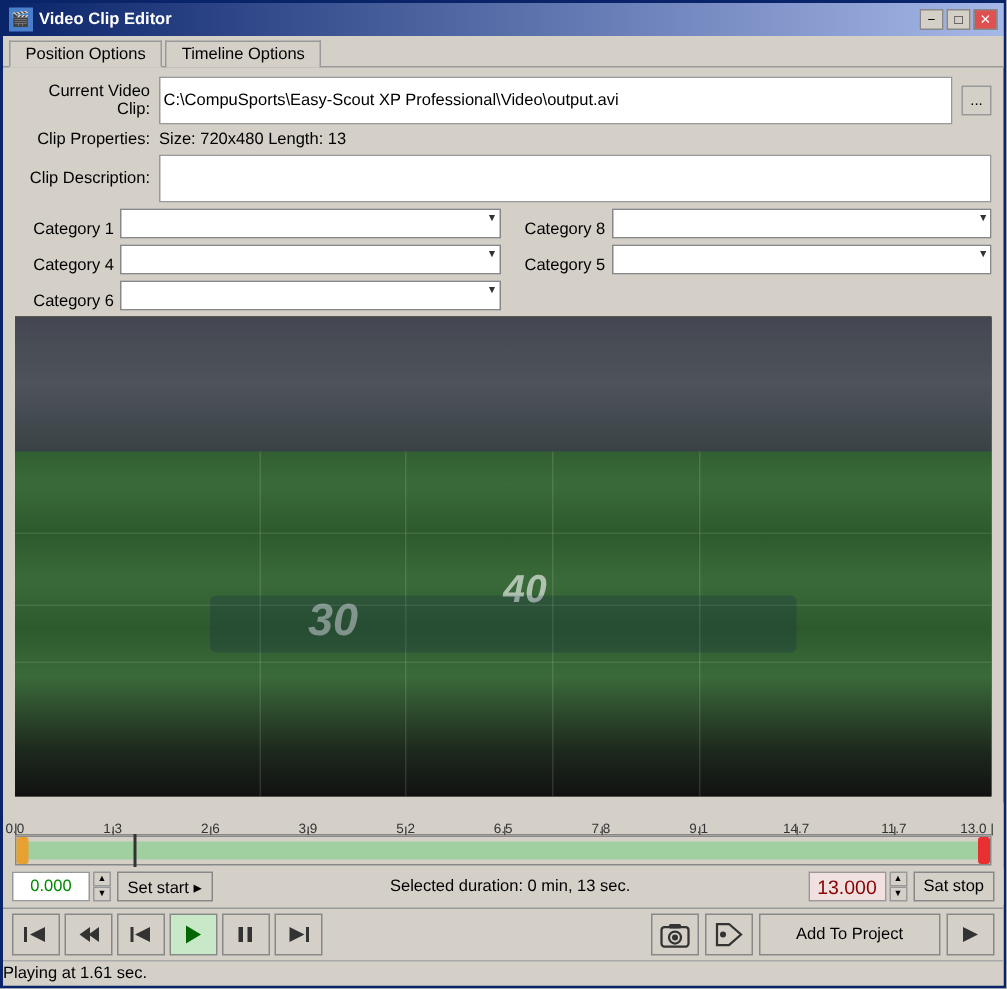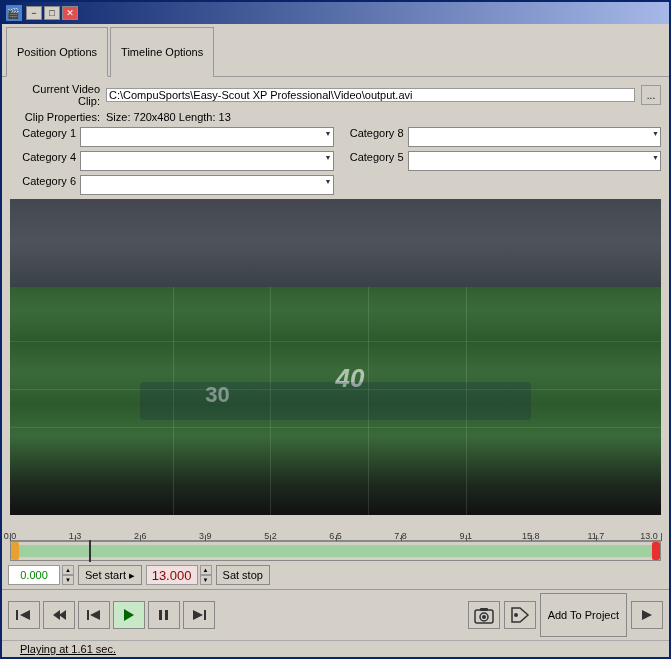--- a/index.html
+++ b/index.html
@@ -69,21 +69,21 @@
 
     
     .tab-bar {
       background: #d4d0c8;
       display: flex;
       padding: 2px 4px 0 4px;
       border-bottom: 1px solid #999;
       flex-shrink: 0;
     }
     .tab {
-      padding: 18px 10px;
+      padding: 2px 10px;
       border: 1px solid #999;
       border-bottom: none;
       background: #d4d0c8;
       cursor: pointer;
       margin-right: 2px;
       font-size: 11px;
       position: relative;
       top: 1px;
     }
     .tab.active {
@@ -110,21 +110,21 @@
       gap: 6px;
     }
     .form-label {
       width: 90px;
       text-align: right;
       flex-shrink: 0;
       font-size: 11px;
     }
     .form-input {
       flex: 1;
-      height: 14px;
+      height: 32px;
       border: 1px solid #999;
       background: white;
       padding: 0 2px;
       font-size: 11px;
     }
     .browse-btn {
       width: 20px;
       height: 20px;
       border: 1px solid #999;
       background: #d4d0c8;
@@ -140,21 +140,21 @@
     }
 
     
     .category-grid {
       display: grid;
       grid-template-columns: 1fr 1fr;
       gap: 4px;
     }
     .cat-row {
       display: flex;
-      align-items: flex-start;
+      align-items: flex-end;
       gap: 4px;
     }
     .cat-label {
       width: 66px;
       text-align: right;
       flex-shrink: 0;
       font-size: 11px;
     }
 
     
@@ -363,34 +363,33 @@
       height: 28px;
       border: 1px solid #888;
       background: #d4d0c8;
       cursor: pointer;
       display: flex;
       align-items: center;
       justify-content: center;
       font-size: 12px;
     }
     .add-btn {
-      height: 44px;
-      padding: 0 7px;
+      height: 28px;
+      padding: 0 24px;
       border: 1px solid #888;
       background: #d4d0c8;
       font-size: 11px;
       cursor: pointer;
     }
     .status-bar {
-      padding: 2px 18px;
+      padding: 2px 0;
       font-size: 11px;
       background: #d4d0c8;
       border-top: 1px solid #aaa;
       flex-shrink: 0;
-      text-decoration: underline;
     }
 
     .custom-select-wrapper {
       position: relative;
       flex: 1;
       height: 20px;
     }
     .custom-select-wrapper select {
       width: 100%;
       height: 20px;
@@ -410,20 +409,21 @@
       color: #333;
     }
   </style>
 </head>
 <body>
 
 <div class="window">
 
   <div class="title-bar">
     <span class="title-bar-icon">🎬</span>
+    <span class="title-bar-text">Video Clip Editor</span>
     <div class="title-bar-buttons">
       <div class="tb-btn">−</div>
       <div class="tb-btn">□</div>
       <div class="tb-btn close-btn">✕</div>
     </div>
   </div>
 
   <div class="tab-bar">
     <div class="tab active">
       <span>Position Options</span>
@@ -439,20 +439,24 @@
       <span class="form-label">Current Video Clip:</span>
       <input class="form-input" type="text" value="C:\CompuSports\Easy-Scout XP Professional\Video\output.avi" style="">
       <div class="browse-btn">...</div>
     </div>
 
     <div class="form-row">
       <span class="form-label">Clip Properties:</span>
       <span class="clip-props-text">Size: 720x480    Length: 13</span>
     </div>
 
+    <div class="form-row">
+      <span class="form-label">Clip Description:</span>
+      <input class="form-input" type="text" style="">
+    </div>
 
     <div class="category-grid">
 
       <div class="cat-row">
         <span class="cat-label">Category 1</span>
         <div class="custom-select-wrapper">
           <select></select>
         </div>
       </div>
 
@@ -493,21 +497,21 @@
 
         <div class="field-line" style="left:25%;top:28%;bottom:0;width:1px;opacity:0.3;"></div>
         <div class="field-line" style="left:40%;top:28%;bottom:0;width:1px;opacity:0.3;"></div>
         <div class="field-line" style="left:55%;top:28%;bottom:0;width:1px;opacity:0.3;"></div>
         <div class="field-line" style="left:70%;top:28%;bottom:0;width:1px;opacity:0.3;"></div>
 
         <div class="field-line" style="left:0;right:0;top:45%;height:1px;opacity:0.25;"></div>
         <div class="field-line" style="left:0;right:0;top:60%;height:1px;opacity:0.25;"></div>
         <div class="field-line" style="left:0;right:0;top:72%;height:1px;opacity:0.25;"></div>
 
-        <div style="position:absolute;left:30%;top:58%;color:rgba(255,255,255,0.5);font-size:22px;font-weight:bold;">30</div>
+        <div style="position:absolute;left:30%;top:58%;color:rgba(255,255,255,0.5);font-size:30px;font-weight:bold;font-style:italic;">30</div>
         <div style="position:absolute;left:50%;top:52%;color:rgba(255,255,255,0.6);font-size:26px;font-weight:bold;font-style:italic;">40</div>
 
         <div style="position:absolute;bottom:30%;left:20%;right:20%;height:12%;background:rgba(0,0,80,0.15);border-radius:4px;"></div>
       </div>
     </div>
 
   </div>
 
   <div class="timeline-section">
 
@@ -523,21 +527,21 @@
       <div class="ruler-label" style="left:30%;">3.9</div>
       <div style="position:absolute;bottom:0;left:30%;width:1px;height:6px;background:#555;"></div>
       <div class="ruler-label" style="left:40%;">5.2</div>
       <div style="position:absolute;bottom:0;left:40%;width:1px;height:6px;background:#555;"></div>
       <div class="ruler-label" style="left:50%;">6.5</div>
       <div style="position:absolute;bottom:0;left:50%;width:1px;height:6px;background:#555;"></div>
       <div class="ruler-label" style="left:60%;">7.8</div>
       <div style="position:absolute;bottom:0;left:60%;width:1px;height:6px;background:#555;"></div>
       <div class="ruler-label" style="left:70%;">9.1</div>
       <div style="position:absolute;bottom:0;left:70%;width:1px;height:6px;background:#555;"></div>
-      <div class="ruler-label" style="left:80%;">15.8</div>
+      <div class="ruler-label" style="left:80%;">14.7</div>
       <div style="position:absolute;bottom:0;left:80%;width:1px;height:6px;background:#555;"></div>
       <div class="ruler-label" style="left:90%;">11.7</div>
       <div style="position:absolute;bottom:0;left:90%;width:1px;height:6px;background:#555;"></div>
       <div class="ruler-label" style="left:99.5%;transform:translateX(-100%);">13.0</div>
       <div style="position:absolute;bottom:0;left:100%;width:1px;height:8px;background:#555;"></div>
     </div>
 
     <div class="timeline-track" style="margin:0 8px 2px 8px;">
       <div class="timeline-bar"></div>
       <div class="handle-start" style="background:#e8a030;width:8px;border-radius:2px;"></div>
@@ -549,20 +553,21 @@
 
       <div class="time-input-group">
         <input class="time-input" type="text" value="0.000" style="">
         <div class="spin-btns">
           <div class="spin-btn">▲</div>
           <div class="spin-btn">▼</div>
         </div>
       </div>
       <button class="set-btn">Set start ▸</button>
 
+      <span class="duration-label">Selected duration: 0 min, 13 sec.</span>
 
       <div class="time-input-group">
         <input class="time-input time-input-right" type="text" value="13.000" style="">
         <div class="spin-btns">
           <div class="spin-btn">▲</div>
           <div class="spin-btn">▼</div>
         </div>
       </div>
       <button class="set-btn">Sat stop</button>
     </div>

